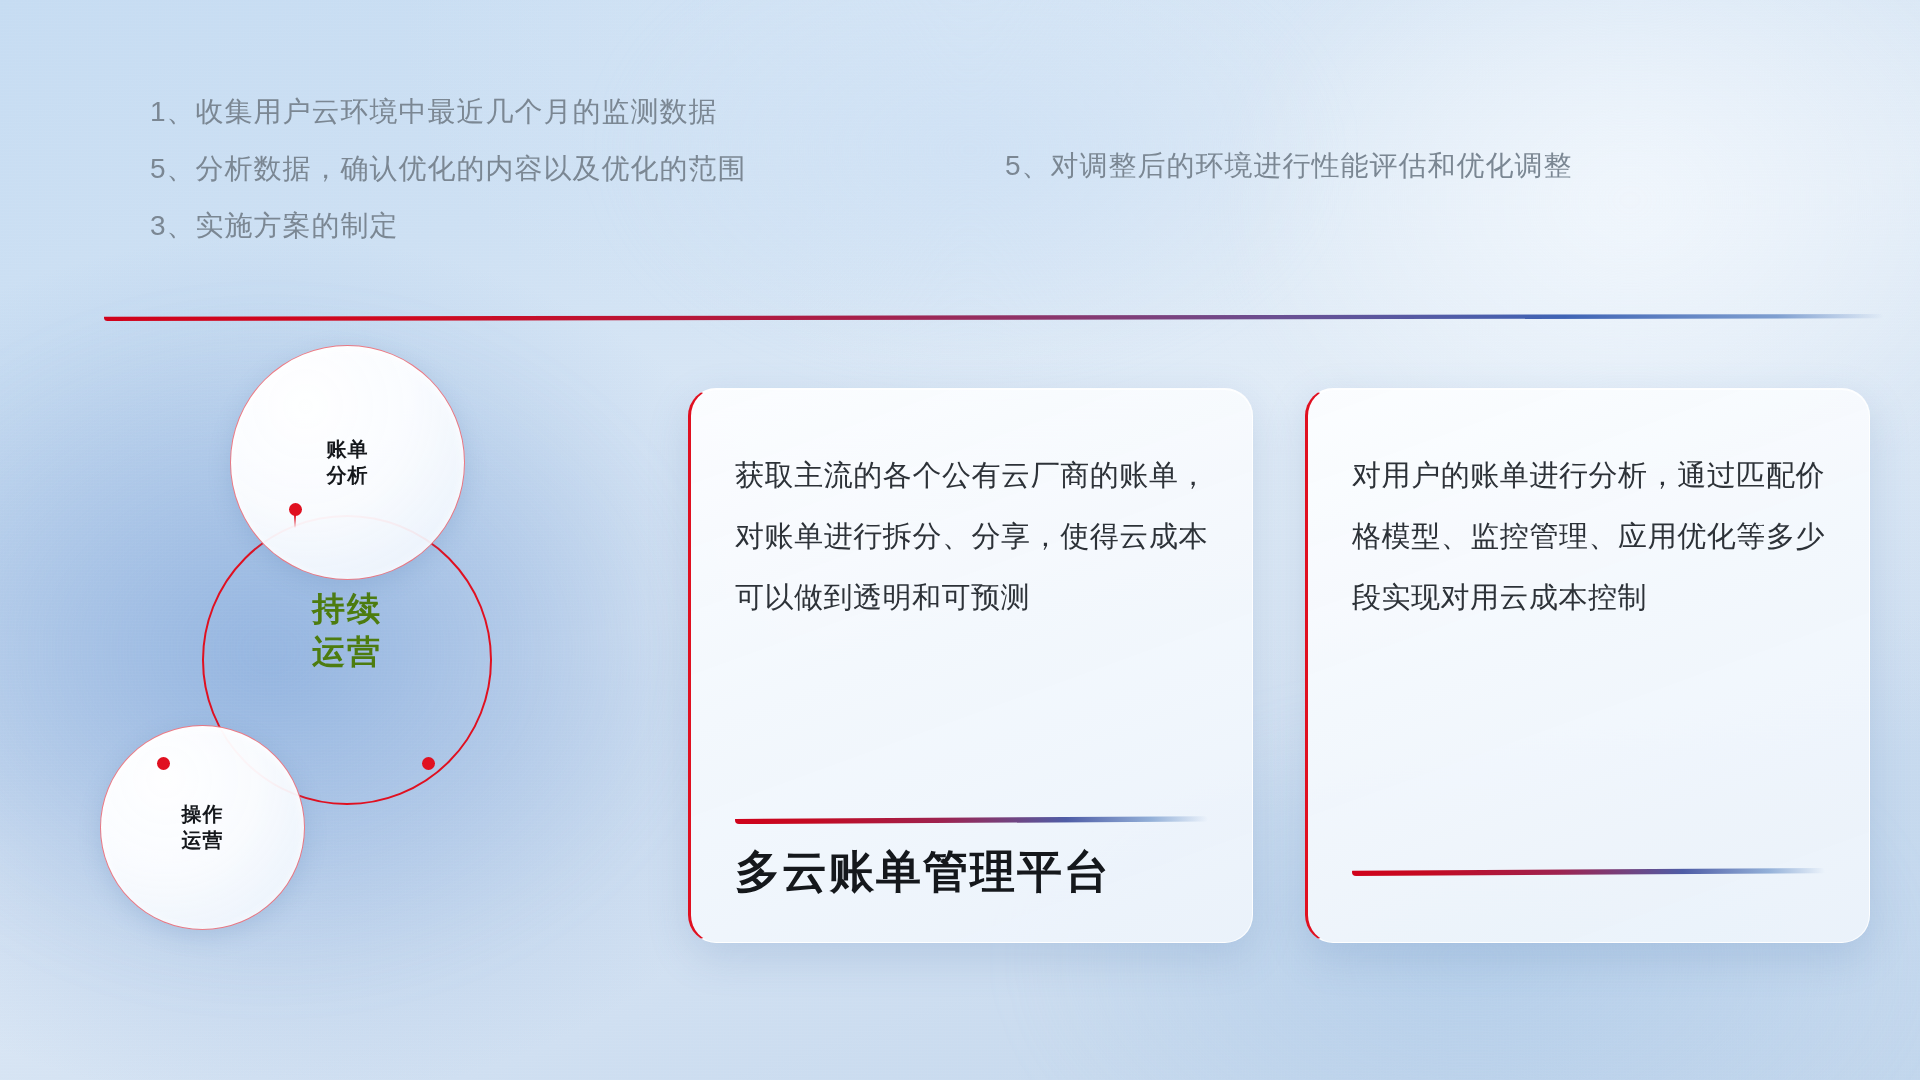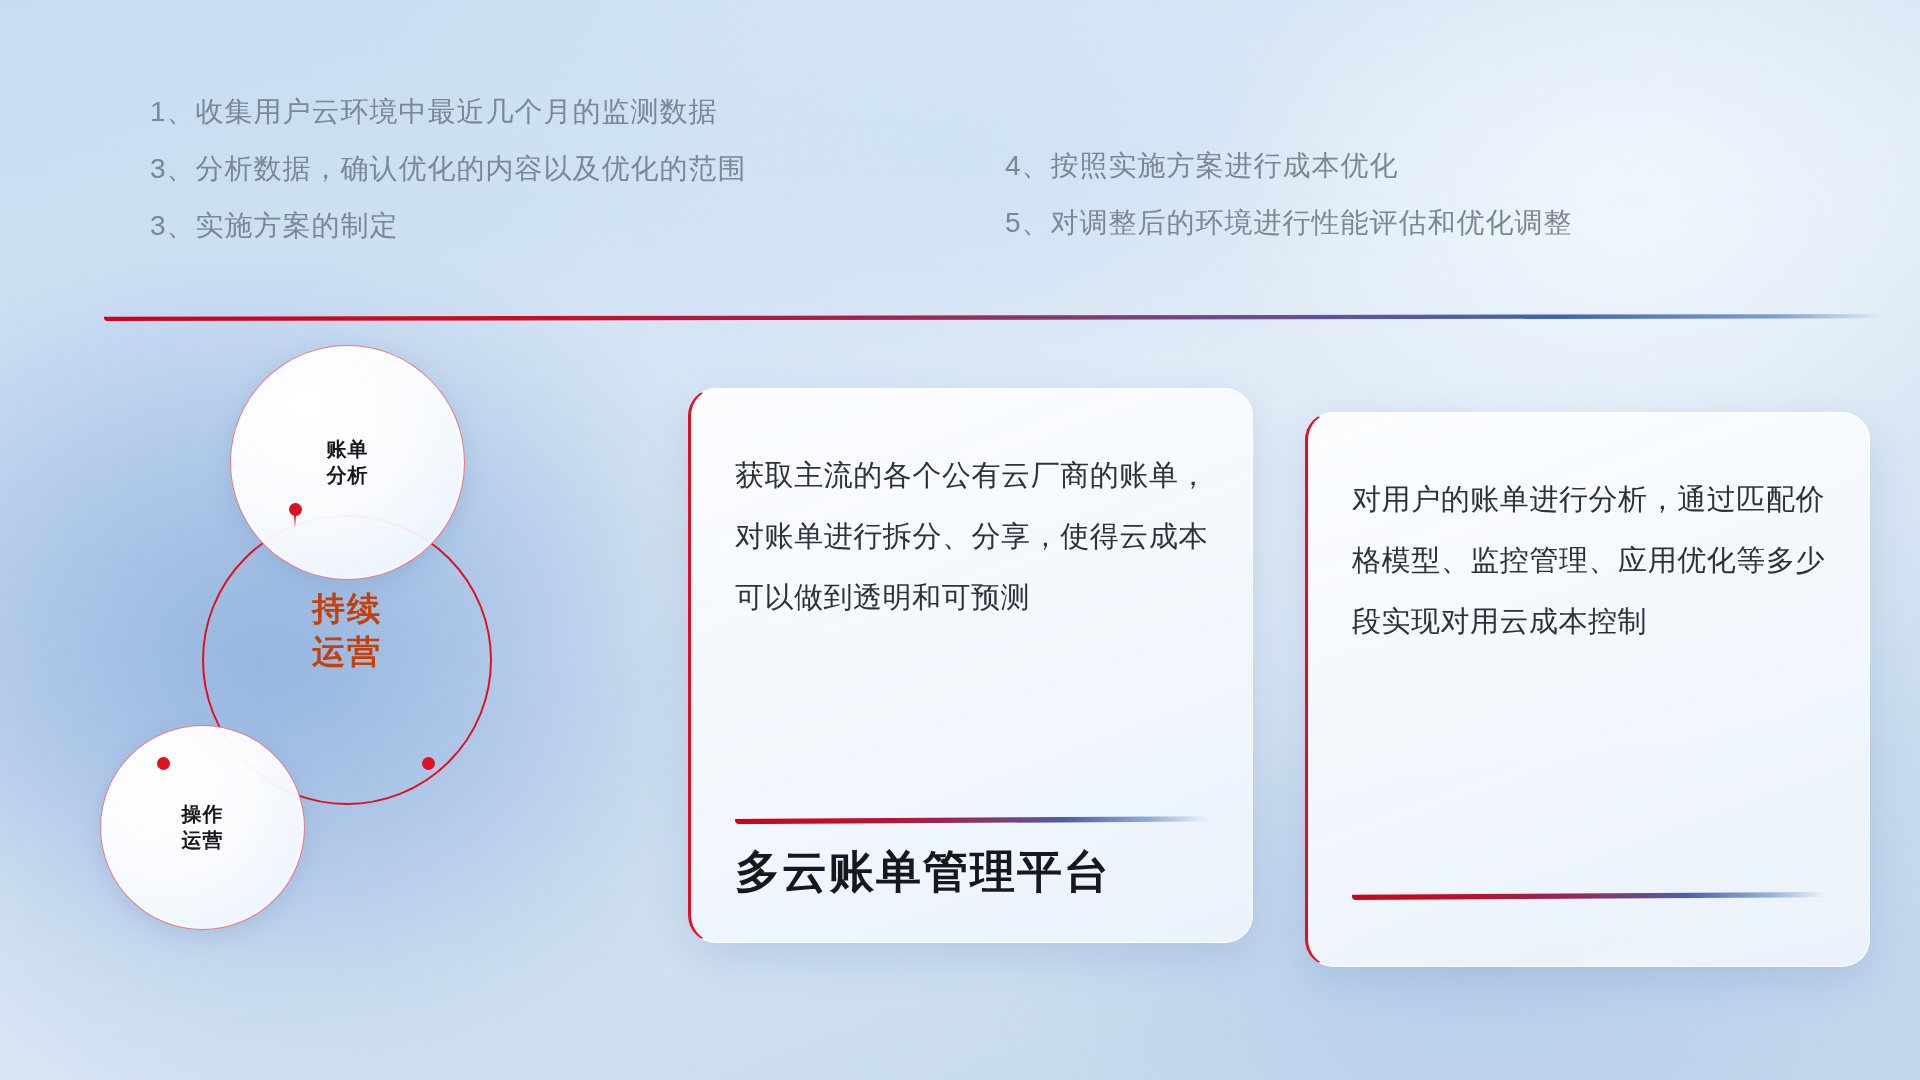--- a/index.html
+++ b/index.html
@@ -89,21 +89,21 @@
   .bubble-label{
     text-align:center; font-size:20px; font-weight:700; color:#15181c;
     line-height:1.28; letter-spacing:1px;
   }
   .bubble.top{ left:135px; top:-15px; width:235px; height:235px; }
   .bubble.bl { left:5px;   top:365px; width:205px; height:205px; }
   .bubble.br { left:265px; top:365px; width:205px; height:205px; }
 
   .center-label{
     position:absolute; left:107px; top:228px; width:290px;
-    text-align:center; color:#c2410c; font-size:33px; font-weight:800;
+    text-align:center; color:#4d7c0f; font-size:33px; font-weight:800;
     line-height:1.3; letter-spacing:2px;
   }
   .dot{ position:absolute; width:13px; height:13px; border-radius:50%; background:#e01020; }
   .dot.d1{ left:194px; top:143px; }
   .dot.d2{ left:62px;  top:397px; }
   .dot.d3{ left:327px; top:397px; }
   .tick{ position:absolute; width:2px; height:13px; background:linear-gradient(#e01020,rgba(224,16,32,0)); }
   .tick.t1{ left:199px; top:155px; }
 
   
@@ -111,21 +111,21 @@
     position:absolute; top:388px; width:565px; height:555px;
     border-radius:28px;
     border:1.5px solid rgba(255,255,255,0.85);
     border-left:3px solid #e01020;
     background:linear-gradient(160deg, rgba(252,253,255,0.97) 0%, rgba(245,249,253,0.95) 42%, rgba(236,243,251,0.94) 100%);
     box-shadow:0 14px 42px rgba(80,120,175,0.20), inset 0 1px 0 rgba(255,255,255,0.95);
     padding:56px 44px 40px 44px;
     display:flex; flex-direction:column;
   }
   .card.c1{ left:688px; }
-  .card.c2{ left:1305px;margin-top:24px; }
+  .card.c2{ left:1305px; }
   .card-body{
     font-size:29px; line-height:2.1; color:#2d3238; letter-spacing:0.5px;
     text-align:justify; text-justify:inter-ideograph;
     flex:0 0 auto;
   }
   .card-rule{
     margin-top:auto; margin-bottom:26px; height:8px; width:100%;
     background:linear-gradient(90deg,#d0021b 0%,#c40a22 16%,#9d2350 44%,#4f5da6 70%,#93b0d8 88%,rgba(170,198,230,0) 100%);
     border-radius:4px;
     clip-path:polygon(0 34%, 100% 0, 100% 66%, 0 100%);
@@ -142,25 +142,24 @@
 <div class="bg-base"></div>
 <div class="bg-soft1"></div>
 <div class="bg-soft2"></div>
 <div class="bg-soft3"></div>
 <div class="bg-soft4"></div>
 <div class="bg-grain"></div>
 
 <div class="toplist">
   <div class="list-col left">
     <div class="list-item">1、收集用户云环境中最近几个月的监测数据</div>
-    <div class="list-item">3、分析数据，确认优化的内容以及优化的范围</div>
+    <div class="list-item">5、分析数据，确认优化的内容以及优化的范围</div>
     <div class="list-item">3、实施方案的制定</div>
   </div>
   <div class="list-col right">
-    <div class="list-item">4、按照实施方案进行成本优化</div>
     <div class="list-item">5、对调整后的环境进行性能评估和优化调整</div>
   </div>
 </div>
 
 <div class="divider"></div>
 
 <div class="venn">
   <div class="circle-big"></div>
 
   <div class="center-label">

